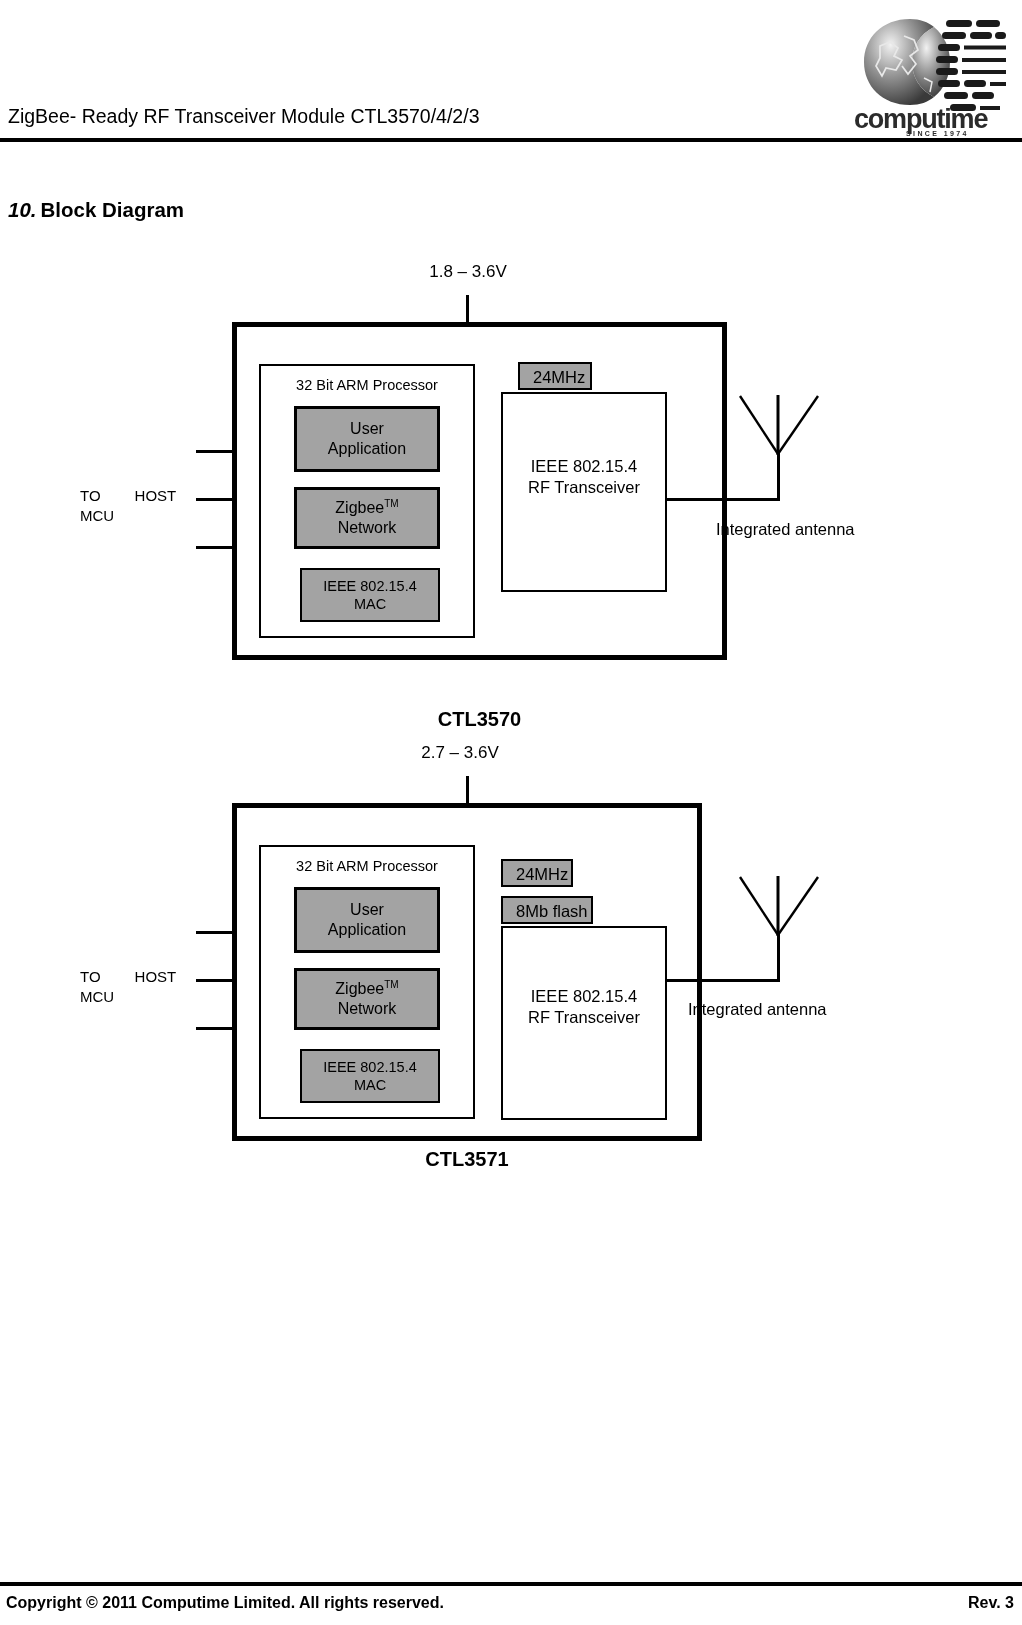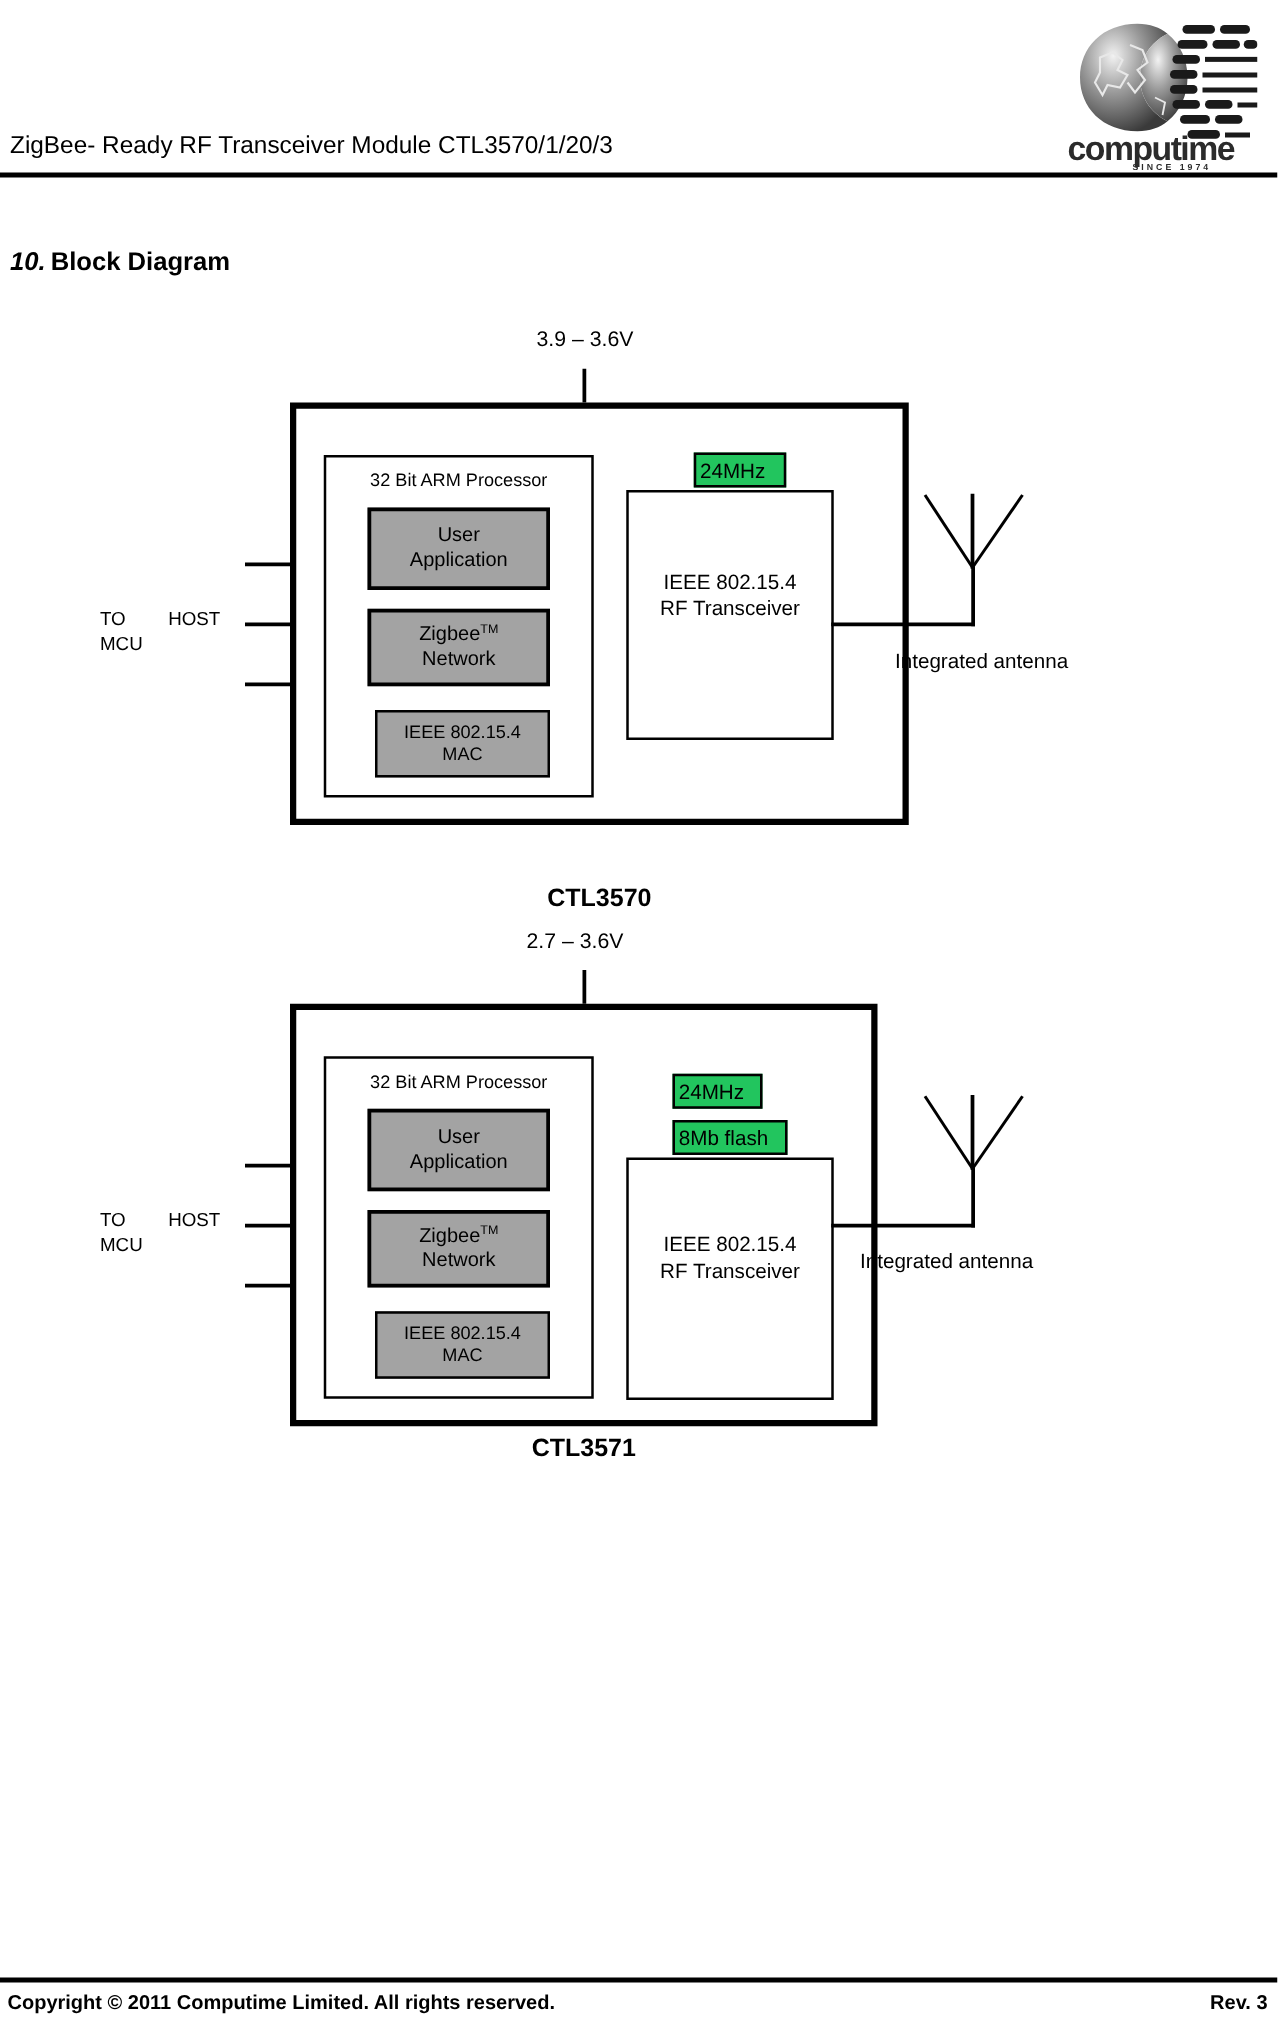--- a/index.html
+++ b/index.html
@@ -96,26 +96,25 @@
     text-align: center;
     font-size: 16px;
     line-height: 1.25;
   }
   .stack-box.thin { border-width: 2px; font-size: 14.5px; }
 
   .chip-box {
     position: absolute;
     border: 2px solid #000000;
     box-sizing: border-box;
-    background: #22c55e;
+    background: #a3a3a3;
     font-size: 16.5px;
-    padding-left: 3px;
+    padding-left: 13px;
     line-height: 1.6;
     white-space: nowrap;
-    margin-left: 37px;
   }
   .rf-box {
     position: absolute;
     border: 2px solid #000000;
     box-sizing: border-box;
     background: #ffffff;
     font-size: 16.5px;
     text-align: center;
     line-height: 1.3;
   }
@@ -213,30 +212,30 @@
         <rect x="104" y="88" width="26" height="7" rx="3.5"></rect>
           <rect x="134" y="90" width="20" height="4"></rect>
       </g>
     </g>
 
     <text x="8" y="112" font-family="'Liberation Sans', sans-serif" font-size="27" font-weight="bold" fill="#2b2b2b" letter-spacing="-1.2">computime</text>
     <text x="60" y="120" font-family="'Liberation Sans', sans-serif" font-size="7" font-weight="bold" fill="#2b2b2b" letter-spacing="2.4">SINCE 1974</text>
   </svg>
 </div>
 
-<div id="header-title">ZigBee- Ready RF Transceiver Module CTL3570/1/20/3</div>
+<div id="header-title">ZigBee- Ready RF Transceiver Module CTL3570/4/2/3</div>
 <div id="header-rule"></div>
 
 <div id="section-heading">
   <span id="section-number">10.</span><span id="section-title">Block Diagram</span>
 </div>
 
 <div class="diagram">
 
-  <div class="volt-label" style="left:368px; top:262px; width:200px;">3.9 – 3.6V</div>
+  <div class="volt-label" style="left:368px; top:262px; width:200px;">1.8 – 3.6V</div>
   <div class="volt-stem" style="left:466px; top:295px; height:30px;"></div>
 
   <div class="outer-box" style="left:232px; top:322px; width:495px; height:338px;"></div>
 
   <div class="mcu-box" style="left:259px; top:364px; width:216px; height:274px;"></div>
   <div class="mcu-title" style="left:259px; top:377px; width:216px;">32 Bit ARM Processor</div>
 
   <div class="stack-box" style="left:294px; top:406px; width:146px; height:66px;">
     <span><span>User</span><br><span>Application</span></span>
   </div>

